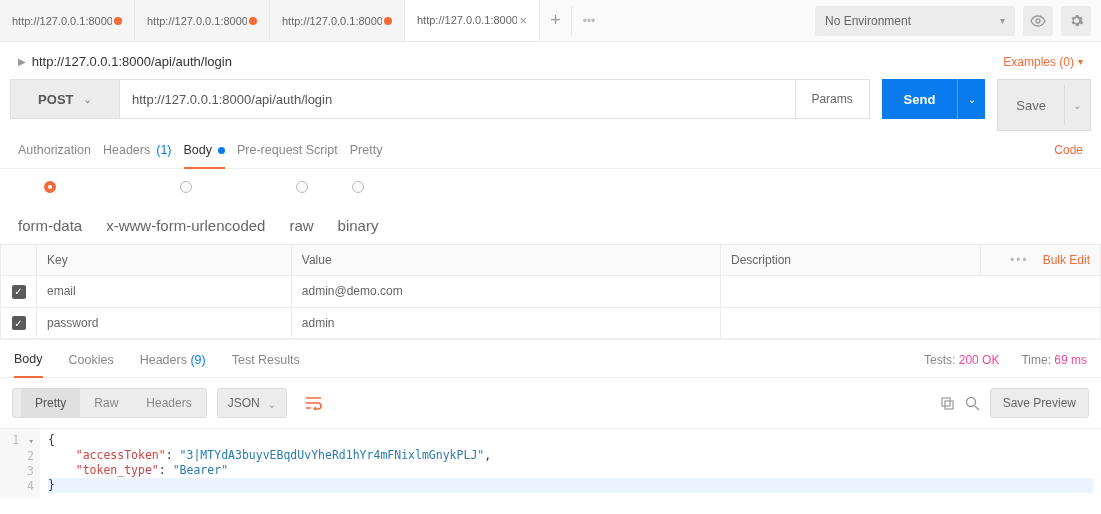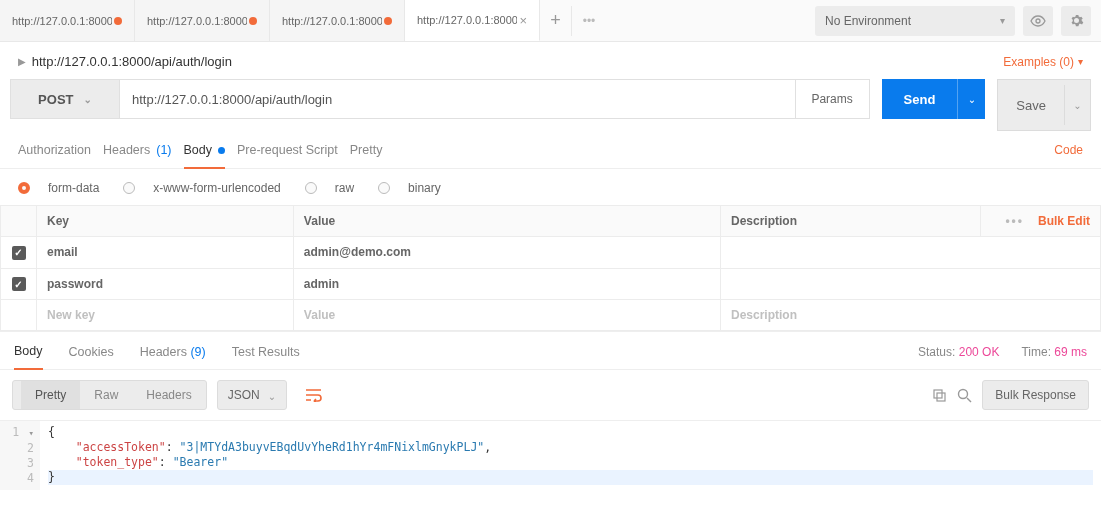--- a/index.html
+++ b/index.html
@@ -41,27 +41,27 @@
 
 .req-tabs { display:flex; align-items:flex-start; padding: 12px 18px 0; gap:12px; border-bottom:1px solid #eee; position:relative;}
 .req-tab { padding-bottom:10px; color:#888; font-size:12.5px; cursor:pointer; display:flex; align-items:center; gap:6px;}
 .req-tab.active { color:#333; border-bottom:2px solid #f26b3a; margin-bottom:-1px;}
 .req-tab .count { color:#097bed;}
 .req-tab .blue-dot { width:7px; height:7px; border-radius:50%; background:#097bed; }
 .code-link { margin-left:auto; color:#f26b3a; font-size:12px; padding-bottom:10px; cursor:pointer;}
 
 
 .body-types { display:flex; align-items:center; gap:24px; padding: 12px 18px 10px;}
-.radio { display:flex; align-items:center; gap:18px; font-size:12px; color:#666; cursor:pointer;}
+.radio { display:flex; align-items:center; gap:24px; font-size:15px; color:#666; cursor:pointer;flex-direction:column;}
 .radio .r { width:12px; height:12px; border-radius:50%; border:1px solid #bbb; display:inline-block; background:#fafafa;}
 .radio.checked .r { border:4px solid #f26b3a; width:12px; height:12px;}
 
 
 .fd-table { width:100%; border-collapse:collapse; }
-.fd-table th, .fd-table td { border:1px solid #ececec; padding:8px 10px; font-size:12px; color:#666; text-align:left; font-weight:bold;}
+.fd-table th, .fd-table td { border:1px solid #ececec; padding:8px 10px; font-size:12px; color:#666; text-align:left; font-weight:normal;}
 .fd-table th { background:#fafafa; color:#666;}
 .fd-table .chk-col{ width:36px; text-align:center;}
 .fd-table .desc-col{ width:260px;}
 .fd-table td.ghost { color:#c0c0c0;}
 .bulk-edit { color:#f26b3a; cursor:pointer; }
 .kvheader-right { display:flex; align-items:center; justify-content:flex-end; gap:14px;}
 .dots { color:#bbb; letter-spacing:2px; cursor:pointer;}
 .chk { width:14px; height:14px; background:#5a5a5a; border-radius:2px; display:inline-flex; align-items:center; justify-content:center; color:#fff; font-size:10px;}
 
 
@@ -222,39 +222,33 @@
     <td>email</td>
     <td>admin@demo.com</td>
     <td colspan="2"></td>
   </tr>
   <tr>
     <td class="chk-col"><span class="chk">✓</span></td>
     <td>password</td>
     <td>admin</td>
     <td colspan="2"></td>
   </tr>
-  <tr>
-    <td class="chk-col"></td>
-    <td class="ghost">New key</td>
-    <td class="ghost">Value</td>
-    <td class="ghost" colspan="2">Description</td>
-  </tr>
 </tbody>
   </table>
 
 <div class="resp-tabs">
   <div class="resp-tab active">Body</div>
   <div class="resp-tab">Cookies</div>
   <div class="resp-tab">
     <span>Headers</span>
     <span class="count">(9)</span>
   </div>
   <div class="resp-tab">Test Results</div>
   <div class="resp-meta">
-    <span><span>Status:</span> <span class="val">200 OK</span></span>
+    <span><span>Tests:</span> <span class="val">200 OK</span></span>
     <span><span>Time:</span> <span class="val">69 ms</span></span>
   </div>
 </div>
 
 <div class="resp-toolbar">
   <div class="seg">
     <button class="active">Pretty</button>
     <button>Raw</button>
     <button>Headers</button>
   </div>
@@ -273,21 +267,21 @@
           <rect x="2" y="2" width="8" height="8" fill="none" stroke="#999" stroke-width="1.2"></rect>
           <rect x="5" y="5" width="8" height="8" fill="none" stroke="#999" stroke-width="1.2"></rect>
         </svg>
     </div>
     <div style="cursor:pointer;">
       <svg width="15" height="15" viewBox="0 0 15 15">
           <circle cx="6" cy="6" r="4.5" fill="none" stroke="#999" stroke-width="1.4"></circle>
           <line x1="10" y1="10" x2="14" y2="14" stroke="#999" stroke-width="1.4"></line>
         </svg>
     </div>
-    <button class="save-resp">Bulk Response</button>
+    <button class="save-resp">Save Preview</button>
   </div>
 </div>
 
 <div class="code-area">
   <div class="gutter">
     <div>1 <span class="fold">▾</span></div>
       <div>2</div>
       <div>3</div>
       <div>4</div>
   </div>

